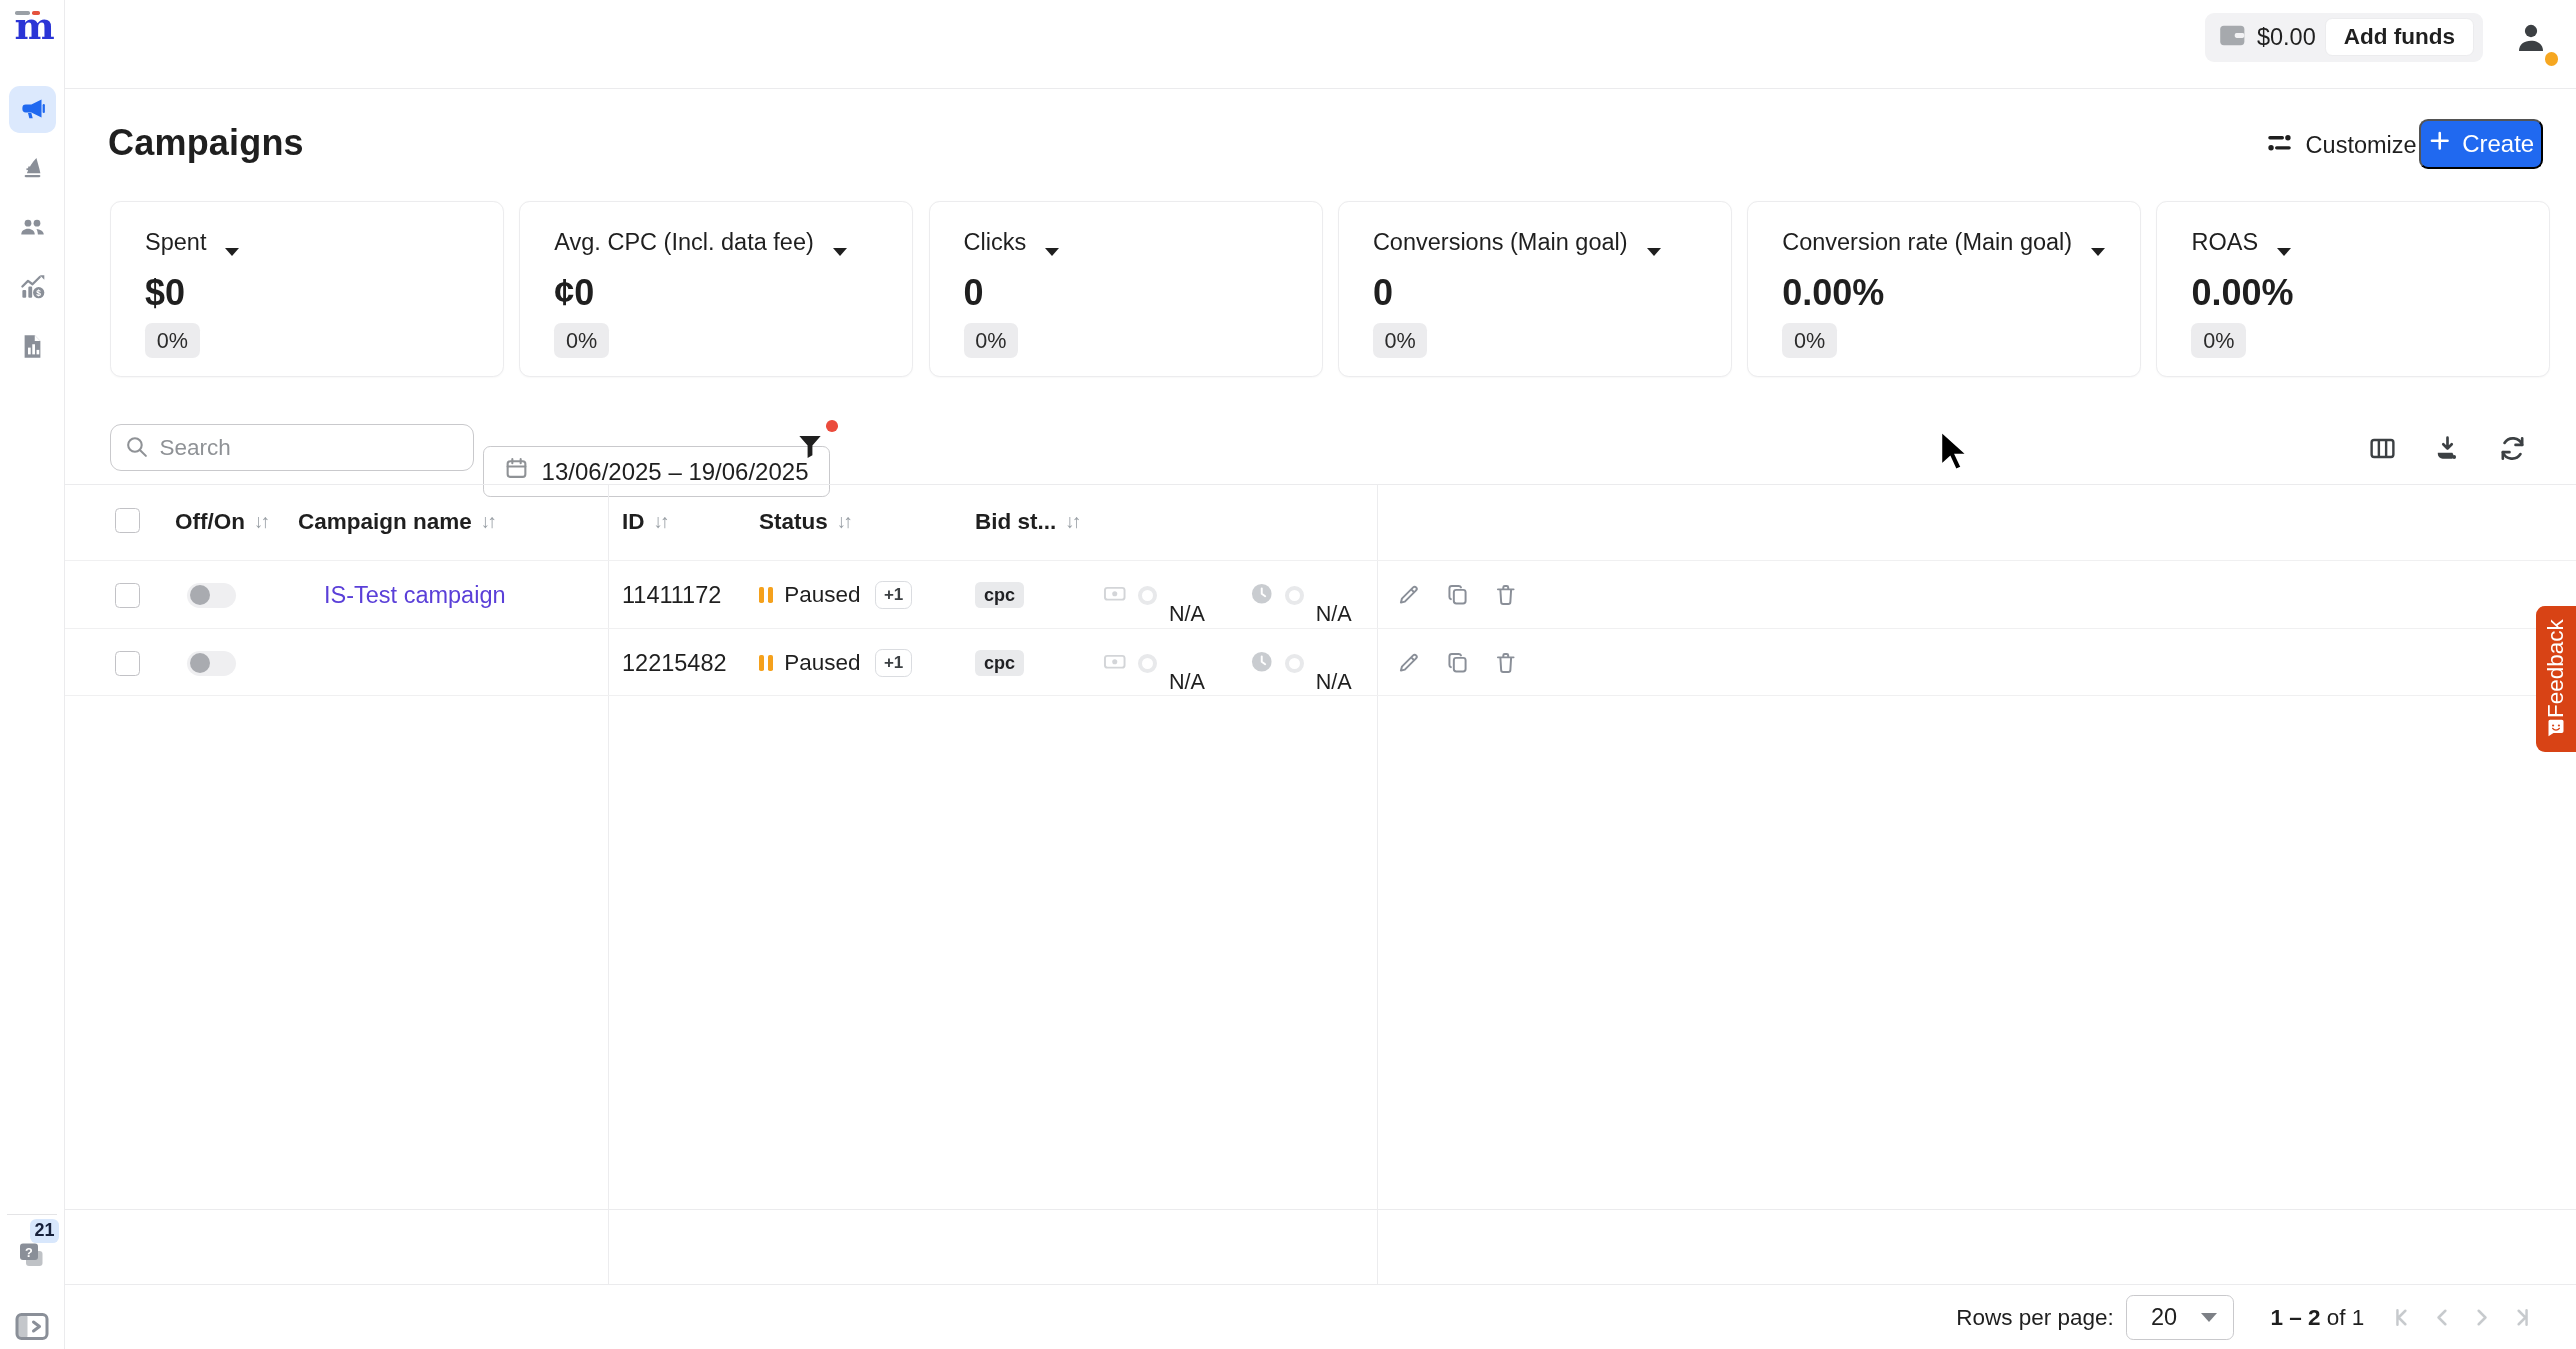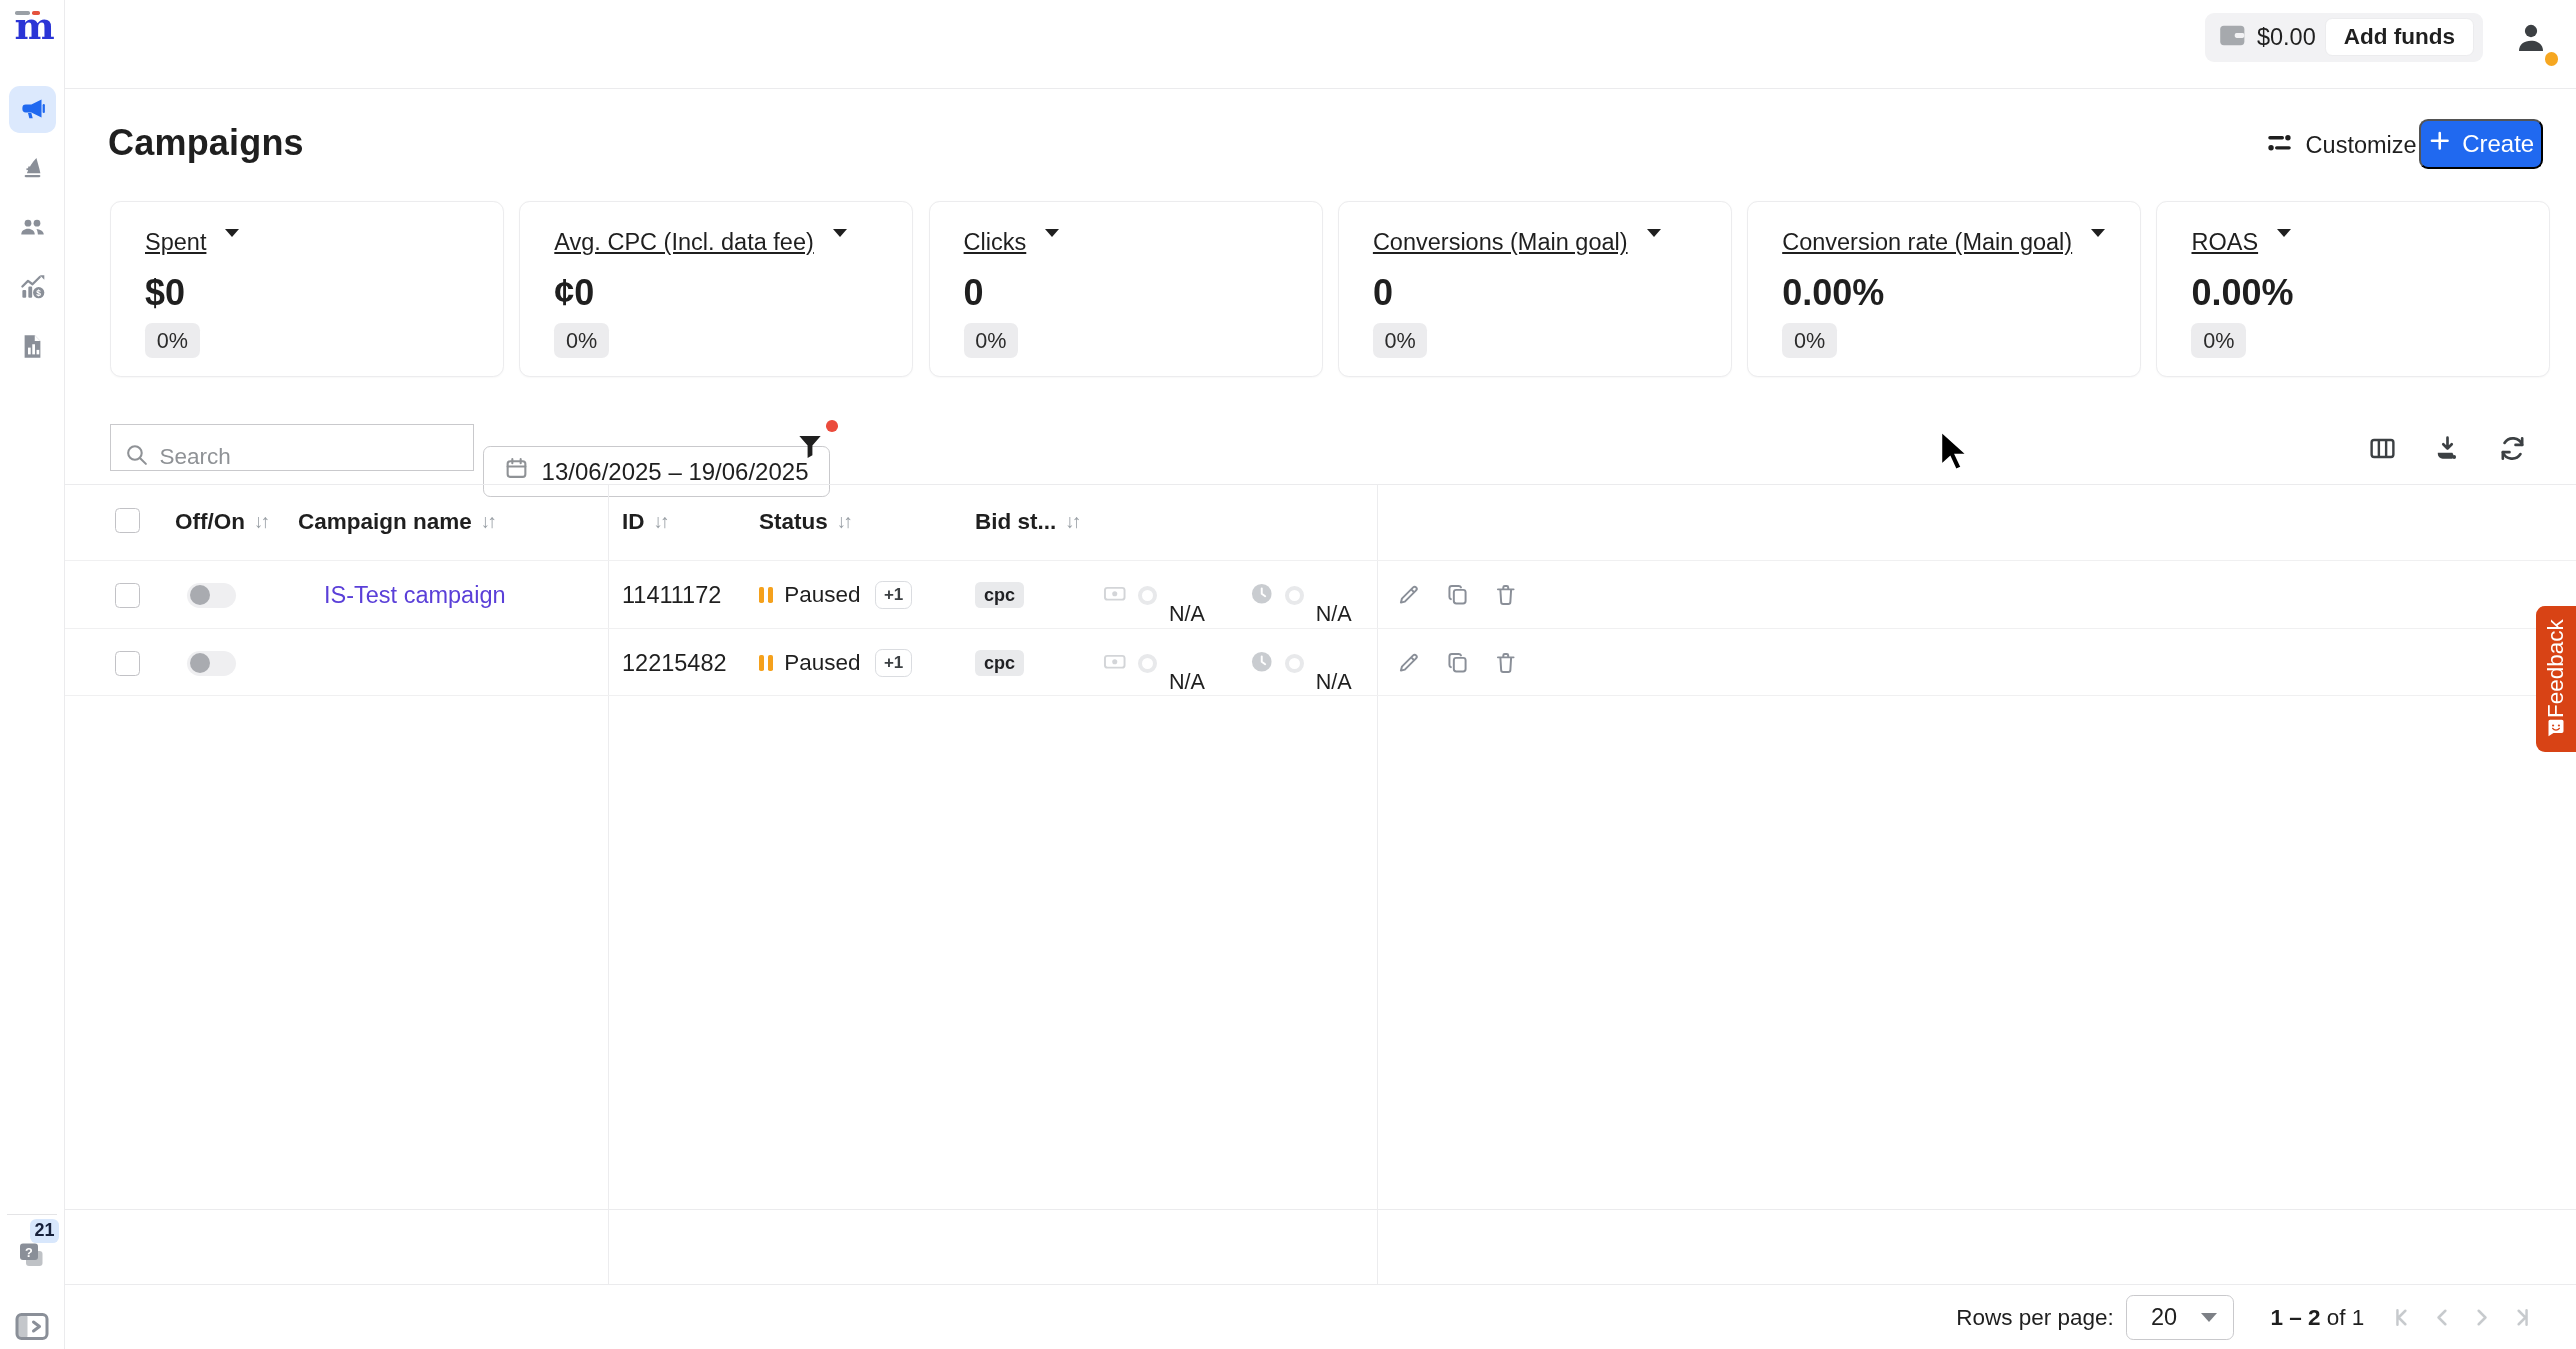--- a/index.html
+++ b/index.html
@@ -46,30 +46,30 @@
   .customize { position:absolute; left:2201px; top:56px; display:flex; align-items:center; gap:12.6px;
                font-size:23.5px; font-weight:400; cursor:pointer; }
   .create-btn { position:absolute; left:2354px; top:44px; width:124px; height:50px; background:#2069f0;
                 border-radius:9px; color:#fff; font-size:24px; display:flex; align-items:center;
                 justify-content:center; gap:10.8px; cursor:pointer; }
 
   
   .cards { position:absolute; left:45px; top:126px; display:flex; gap:15.3px; }
   .card { width:394px; height:176px; background:#fff; border:0.9px solid #ececee; border-radius:10.8px;
           position:relative; box-shadow:0 0.9px 1.8px rgba(0,0,0,.03); }
-  .card-label { position:absolute; left:34px; top:27px; font-size:23.5px; display:flex; align-items:flex-start; gap:19px;text-decoration:underline; }
+  .card-label { position:absolute; left:34px; top:27px; font-size:23.5px; display:flex; align-items:flex-end; gap:19px; }
   .caret-down { width:0; height:0; border-left:7.2px solid transparent; border-right:7.2px solid transparent;
                 border-top:8px solid #1f1f1f; display:inline-block; }
   .card-value { position:absolute; left:34px; top:70px; font-size:36px; font-weight:700; }
   .card-change { position:absolute; left:34px; top:121px; background:#ececee; border-radius:7.2px;
                  font-size:21.6px; color:#2b2b2b; padding:4.5px 11.7px; }
 
   
   .search-box { position:absolute; left:45px; top:349px; width:364px; height:47px; border:0.9px solid #c9c9cc;
-                border-radius:0; display:flex; align-items:flex-end; padding:0 12.6px; gap:10.8px; background:#fff; }
+                border-radius:11px; display:flex; align-items:center; padding:0 12.6px; gap:10.8px; background:#fff; }
   .search-box input { border:none; outline:none; font-size:22.5px; color:#1f1f1f; width:100%;
                       font-family:"Liberation Sans", sans-serif; background:transparent; }
   .search-box input::placeholder { color:#8f9296; }
   .date-btn { position:absolute; left:418px; top:355px; height:51px; border:0.9px solid #c9c9cc; border-radius:7.2px;
               display:flex; align-items:center; padding:0 20px; gap:12.6px; font-size:24px; background:#fff; cursor:pointer;margin-top:16px; }
   .filter-btn { position:absolute; left:729px; top:355px; width:36px; height:36px; cursor:pointer; }
   .filter-dot { position:absolute; left:761px; top:345px; width:11.7px; height:11.7px; border-radius:50%; background:#eb4b3c; }
   .tool-icons { position:absolute; right:49px; top:359px; display:flex; gap:36px; }
   .tool-icons .tbtn { width:29px; height:29px; cursor:pointer; }
 

